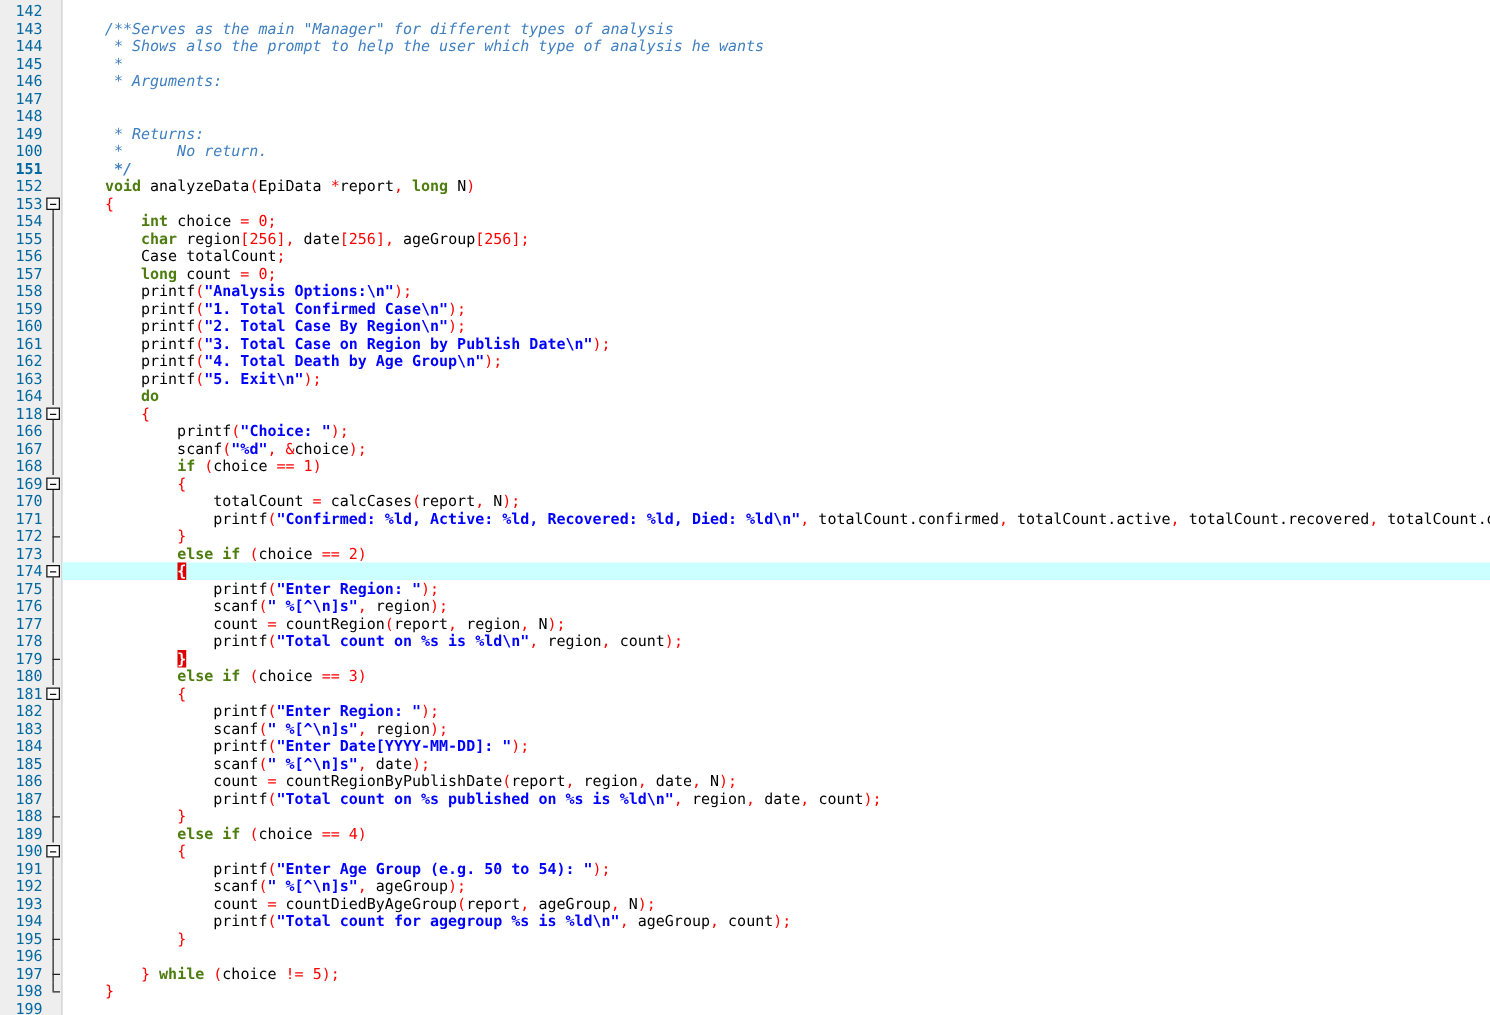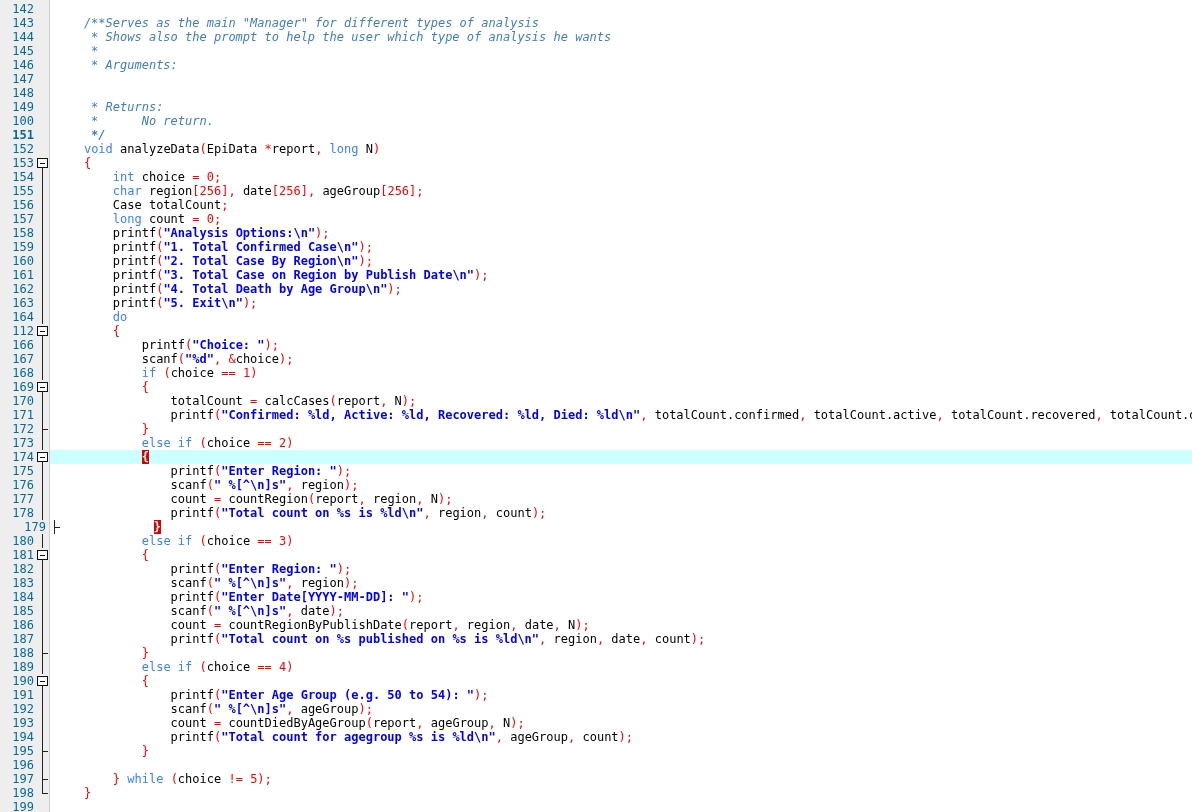--- a/index.html
+++ b/index.html
@@ -118,21 +118,21 @@
     height: 14px;
     padding-left: 5px;
     white-space: pre;
     font-size: 12px;
     color: #000000;
     font-family: "DejaVu Sans Mono", "Liberation Mono", monospace;
   }
 
   
   .t-cmt  { color: #3f7fbf; font-style: italic; }
-  .t-kw   { color: #3b82f6; font-weight: normal; }
+  .t-kw   { color: #4d7c0f; font-weight: bold; }
   .t-str  { color: #0000ff; font-weight: bold; }
   .t-num  { color: #ff0000; }
   .t-op   { color: #ff0000; }
   .t-brc  { color: #ff0000; }
   .t-pln  { color: #000000; }
   .t-bmatch {
     color: #ffffff;
     background: #dd0000;
     font-weight: bold;
   }
@@ -159,35 +159,35 @@
       <div class="row" style="position: absolute; left: 0px; top: 184px; width: 1192px;"><span class="lnum">155</span><span class="foldcol"><span class="vline"></span></span><span class="code-line"><span class="t-pln">        </span><span class="t-kw">char</span><span class="t-pln"> region</span><span class="t-op">[</span><span class="t-num">256</span><span class="t-op">],</span><span class="t-pln"> date</span><span class="t-op">[</span><span class="t-num">256</span><span class="t-op">],</span><span class="t-pln"> ageGroup</span><span class="t-op">[</span><span class="t-num">256</span><span class="t-op">];</span></span></div>
       <div class="row" style="position: absolute; left: 0px; top: 198px; width: 1192px;"><span class="lnum">156</span><span class="foldcol"><span class="vline"></span></span><span class="code-line"><span class="t-pln">        Case totalCount</span><span class="t-op">;</span></span></div>
       <div class="row" style="position: absolute; left: 0px; top: 212px; width: 1192px;"><span class="lnum">157</span><span class="foldcol"><span class="vline"></span></span><span class="code-line"><span class="t-pln">        </span><span class="t-kw">long</span><span class="t-pln"> count </span><span class="t-op">=</span><span class="t-pln"> </span><span class="t-num">0</span><span class="t-op">;</span></span></div>
       <div class="row" style="position: absolute; left: 0px; top: 226px; width: 1192px;"><span class="lnum">158</span><span class="foldcol"><span class="vline"></span></span><span class="code-line"><span class="t-pln">        printf</span><span class="t-op">(</span><span class="t-str">"Analysis Options:\n"</span><span class="t-op">);</span></span></div>
       <div class="row" style="position: absolute; left: 0px; top: 240px; width: 1192px;"><span class="lnum">159</span><span class="foldcol"><span class="vline"></span></span><span class="code-line"><span class="t-pln">        printf</span><span class="t-op">(</span><span class="t-str">"1. Total Confirmed Case\n"</span><span class="t-op">);</span></span></div>
       <div class="row" style="position: absolute; left: 0px; top: 254px; width: 1192px;"><span class="lnum">160</span><span class="foldcol"><span class="vline"></span></span><span class="code-line"><span class="t-pln">        printf</span><span class="t-op">(</span><span class="t-str">"2. Total Case By Region\n"</span><span class="t-op">);</span></span></div>
       <div class="row" style="position: absolute; left: 0px; top: 268px; width: 1192px;"><span class="lnum">161</span><span class="foldcol"><span class="vline"></span></span><span class="code-line"><span class="t-pln">        printf</span><span class="t-op">(</span><span class="t-str">"3. Total Case on Region by Publish Date\n"</span><span class="t-op">);</span></span></div>
       <div class="row" style="position: absolute; left: 0px; top: 282px; width: 1192px;"><span class="lnum">162</span><span class="foldcol"><span class="vline"></span></span><span class="code-line"><span class="t-pln">        printf</span><span class="t-op">(</span><span class="t-str">"4. Total Death by Age Group\n"</span><span class="t-op">);</span></span></div>
       <div class="row" style="position: absolute; left: 0px; top: 296px; width: 1192px;"><span class="lnum">163</span><span class="foldcol"><span class="vline"></span></span><span class="code-line"><span class="t-pln">        printf</span><span class="t-op">(</span><span class="t-str">"5. Exit\n"</span><span class="t-op">);</span></span></div>
       <div class="row" style="position: absolute; left: 0px; top: 310px; width: 1192px;"><span class="lnum">164</span><span class="foldcol"><span class="vline"></span></span><span class="code-line"><span class="t-pln">        </span><span class="t-kw">do</span></span></div>
-      <div class="row" style="position: absolute; left: 0px; top: 324px; width: 1192px;"><span class="lnum">112</span><span class="foldcol"><span class="vline half-bottom"></span><span class="boxminus"></span></span><span class="code-line"><span class="t-pln">        </span><span class="t-brc">{</span></span></div>
+      <div class="row" style="position: absolute; left: 0px; top: 324px; width: 1192px;"><span class="lnum">118</span><span class="foldcol"><span class="vline half-bottom"></span><span class="boxminus"></span></span><span class="code-line"><span class="t-pln">        </span><span class="t-brc">{</span></span></div>
       <div class="row" style="position: absolute; left: 0px; top: 338px; width: 1192px;"><span class="lnum">166</span><span class="foldcol"><span class="vline"></span></span><span class="code-line"><span class="t-pln">            printf</span><span class="t-op">(</span><span class="t-str">"Choice: "</span><span class="t-op">);</span></span></div>
       <div class="row" style="position: absolute; left: 0px; top: 352px; width: 1192px;"><span class="lnum">167</span><span class="foldcol"><span class="vline"></span></span><span class="code-line"><span class="t-pln">            scanf</span><span class="t-op">(</span><span class="t-str">"%d"</span><span class="t-op">,</span><span class="t-pln"> </span><span class="t-op">&amp;</span><span class="t-pln">choice</span><span class="t-op">);</span></span></div>
       <div class="row" style="position: absolute; left: 0px; top: 366px; width: 1192px;"><span class="lnum">168</span><span class="foldcol"><span class="vline"></span></span><span class="code-line"><span class="t-pln">            </span><span class="t-kw">if</span><span class="t-pln"> </span><span class="t-op">(</span><span class="t-pln">choice </span><span class="t-op">==</span><span class="t-pln"> </span><span class="t-num">1</span><span class="t-op">)</span></span></div>
       <div class="row" style="position: absolute; left: 0px; top: 380px; width: 1192px;"><span class="lnum">169</span><span class="foldcol"><span class="vline half-bottom"></span><span class="boxminus"></span></span><span class="code-line"><span class="t-pln">            </span><span class="t-brc">{</span></span></div>
       <div class="row" style="position: absolute; left: 0px; top: 394px; width: 1192px;"><span class="lnum">170</span><span class="foldcol"><span class="vline"></span></span><span class="code-line"><span class="t-pln">                totalCount </span><span class="t-op">=</span><span class="t-pln"> calcCases</span><span class="t-op">(</span><span class="t-pln">report</span><span class="t-op">,</span><span class="t-pln"> N</span><span class="t-op">);</span></span></div>
       <div class="row" style="position: absolute; left: 0px; top: 408px; width: 1192px;"><span class="lnum">171</span><span class="foldcol"><span class="vline"></span></span><span class="code-line"><span class="t-pln">                printf</span><span class="t-op">(</span><span class="t-str">"Confirmed: %ld, Active: %ld, Recovered: %ld, Died: %ld\n"</span><span class="t-op">,</span><span class="t-pln"> totalCount.confirmed</span><span class="t-op">,</span><span class="t-pln"> totalCount.active</span><span class="t-op">,</span><span class="t-pln"> totalCount.recovered</span><span class="t-op">,</span><span class="t-pln"> totalCount.died</span></span></div>
       <div class="row" style="position: absolute; left: 0px; top: 422px; width: 1192px;"><span class="lnum">172</span><span class="foldcol"><span class="vline"></span><span class="tick"></span></span><span class="code-line"><span class="t-pln">            </span><span class="t-brc">}</span></span></div>
       <div class="row" style="position: absolute; left: 0px; top: 436px; width: 1192px;"><span class="lnum">173</span><span class="foldcol"><span class="vline"></span></span><span class="code-line"><span class="t-pln">            </span><span class="t-kw">else</span><span class="t-pln"> </span><span class="t-kw">if</span><span class="t-pln"> </span><span class="t-op">(</span><span class="t-pln">choice </span><span class="t-op">==</span><span class="t-pln"> </span><span class="t-num">2</span><span class="t-op">)</span></span></div>
       <div class="row current" style="position: absolute; left: 0px; top: 450px; width: 1192px;"><div class="hl-strip"></div><span class="lnum">174</span><span class="foldcol"><span class="vline half-bottom"></span><span class="boxminus"></span></span><span class="code-line"><span class="t-pln">            </span><span class="t-bmatch">{</span></span></div>
       <div class="row" style="position: absolute; left: 0px; top: 464px; width: 1192px;"><span class="lnum">175</span><span class="foldcol"><span class="vline"></span></span><span class="code-line"><span class="t-pln">                printf</span><span class="t-op">(</span><span class="t-str">"Enter Region: "</span><span class="t-op">);</span></span></div>
       <div class="row" style="position: absolute; left: 0px; top: 478px; width: 1192px;"><span class="lnum">176</span><span class="foldcol"><span class="vline"></span></span><span class="code-line"><span class="t-pln">                scanf</span><span class="t-op">(</span><span class="t-str">" %[^\n]s"</span><span class="t-op">,</span><span class="t-pln"> region</span><span class="t-op">);</span></span></div>
       <div class="row" style="position: absolute; left: 0px; top: 492px; width: 1192px;"><span class="lnum">177</span><span class="foldcol"><span class="vline"></span></span><span class="code-line"><span class="t-pln">                count </span><span class="t-op">=</span><span class="t-pln"> countRegion</span><span class="t-op">(</span><span class="t-pln">report</span><span class="t-op">,</span><span class="t-pln"> region</span><span class="t-op">,</span><span class="t-pln"> N</span><span class="t-op">);</span></span></div>
       <div class="row" style="position: absolute; left: 0px; top: 506px; width: 1192px;"><span class="lnum">178</span><span class="foldcol"><span class="vline"></span></span><span class="code-line"><span class="t-pln">                printf</span><span class="t-op">(</span><span class="t-str">"Total count on %s is %ld\n"</span><span class="t-op">,</span><span class="t-pln"> region</span><span class="t-op">,</span><span class="t-pln"> count</span><span class="t-op">);</span></span></div>
-      <div class="row" style="position: absolute; left: 12px; top: 520px; width: 1056px;"><span class="lnum">179</span><span class="foldcol"><span class="vline"></span><span class="tick"></span></span><span class="code-line"><span class="t-pln">            </span><span class="t-bmatch">}</span></span></div>
+      <div class="row" style="position: absolute; left: 0px; top: 520px; width: 1056px;"><span class="lnum">179</span><span class="foldcol"><span class="vline"></span><span class="tick"></span></span><span class="code-line"><span class="t-pln">            </span><span class="t-bmatch">}</span></span></div>
       <div class="row" style="position: absolute; left: 0px; top: 534px; width: 1192px;"><span class="lnum">180</span><span class="foldcol"><span class="vline"></span></span><span class="code-line"><span class="t-pln">            </span><span class="t-kw">else</span><span class="t-pln"> </span><span class="t-kw">if</span><span class="t-pln"> </span><span class="t-op">(</span><span class="t-pln">choice </span><span class="t-op">==</span><span class="t-pln"> </span><span class="t-num">3</span><span class="t-op">)</span></span></div>
       <div class="row" style="position: absolute; left: 0px; top: 548px; width: 1192px;"><span class="lnum">181</span><span class="foldcol"><span class="vline half-bottom"></span><span class="boxminus"></span></span><span class="code-line"><span class="t-pln">            </span><span class="t-brc">{</span></span></div>
       <div class="row" style="position: absolute; left: 0px; top: 562px; width: 1192px;"><span class="lnum">182</span><span class="foldcol"><span class="vline"></span></span><span class="code-line"><span class="t-pln">                printf</span><span class="t-op">(</span><span class="t-str">"Enter Region: "</span><span class="t-op">);</span></span></div>
       <div class="row" style="position: absolute; left: 0px; top: 576px; width: 1192px;"><span class="lnum">183</span><span class="foldcol"><span class="vline"></span></span><span class="code-line"><span class="t-pln">                scanf</span><span class="t-op">(</span><span class="t-str">" %[^\n]s"</span><span class="t-op">,</span><span class="t-pln"> region</span><span class="t-op">);</span></span></div>
       <div class="row" style="position: absolute; left: 0px; top: 590px; width: 1192px;"><span class="lnum">184</span><span class="foldcol"><span class="vline"></span></span><span class="code-line"><span class="t-pln">                printf</span><span class="t-op">(</span><span class="t-str">"Enter Date[YYYY-MM-DD]: "</span><span class="t-op">);</span></span></div>
       <div class="row" style="position: absolute; left: 0px; top: 604px; width: 1192px;"><span class="lnum">185</span><span class="foldcol"><span class="vline"></span></span><span class="code-line"><span class="t-pln">                scanf</span><span class="t-op">(</span><span class="t-str">" %[^\n]s"</span><span class="t-op">,</span><span class="t-pln"> date</span><span class="t-op">);</span></span></div>
       <div class="row" style="position: absolute; left: 0px; top: 618px; width: 1192px;"><span class="lnum">186</span><span class="foldcol"><span class="vline"></span></span><span class="code-line"><span class="t-pln">                count </span><span class="t-op">=</span><span class="t-pln"> countRegionByPublishDate</span><span class="t-op">(</span><span class="t-pln">report</span><span class="t-op">,</span><span class="t-pln"> region</span><span class="t-op">,</span><span class="t-pln"> date</span><span class="t-op">,</span><span class="t-pln"> N</span><span class="t-op">);</span></span></div>
       <div class="row" style="position: absolute; left: 0px; top: 632px; width: 1192px;"><span class="lnum">187</span><span class="foldcol"><span class="vline"></span></span><span class="code-line"><span class="t-pln">                printf</span><span class="t-op">(</span><span class="t-str">"Total count on %s published on %s is %ld\n"</span><span class="t-op">,</span><span class="t-pln"> region</span><span class="t-op">,</span><span class="t-pln"> date</span><span class="t-op">,</span><span class="t-pln"> count</span><span class="t-op">);</span></span></div>
       <div class="row" style="position: absolute; left: 0px; top: 646px; width: 1192px;"><span class="lnum">188</span><span class="foldcol"><span class="vline"></span><span class="tick"></span></span><span class="code-line"><span class="t-pln">            </span><span class="t-brc">}</span></span></div>
       <div class="row" style="position: absolute; left: 0px; top: 660px; width: 1192px;"><span class="lnum">189</span><span class="foldcol"><span class="vline"></span></span><span class="code-line"><span class="t-pln">            </span><span class="t-kw">else</span><span class="t-pln"> </span><span class="t-kw">if</span><span class="t-pln"> </span><span class="t-op">(</span><span class="t-pln">choice </span><span class="t-op">==</span><span class="t-pln"> </span><span class="t-num">4</span><span class="t-op">)</span></span></div>

